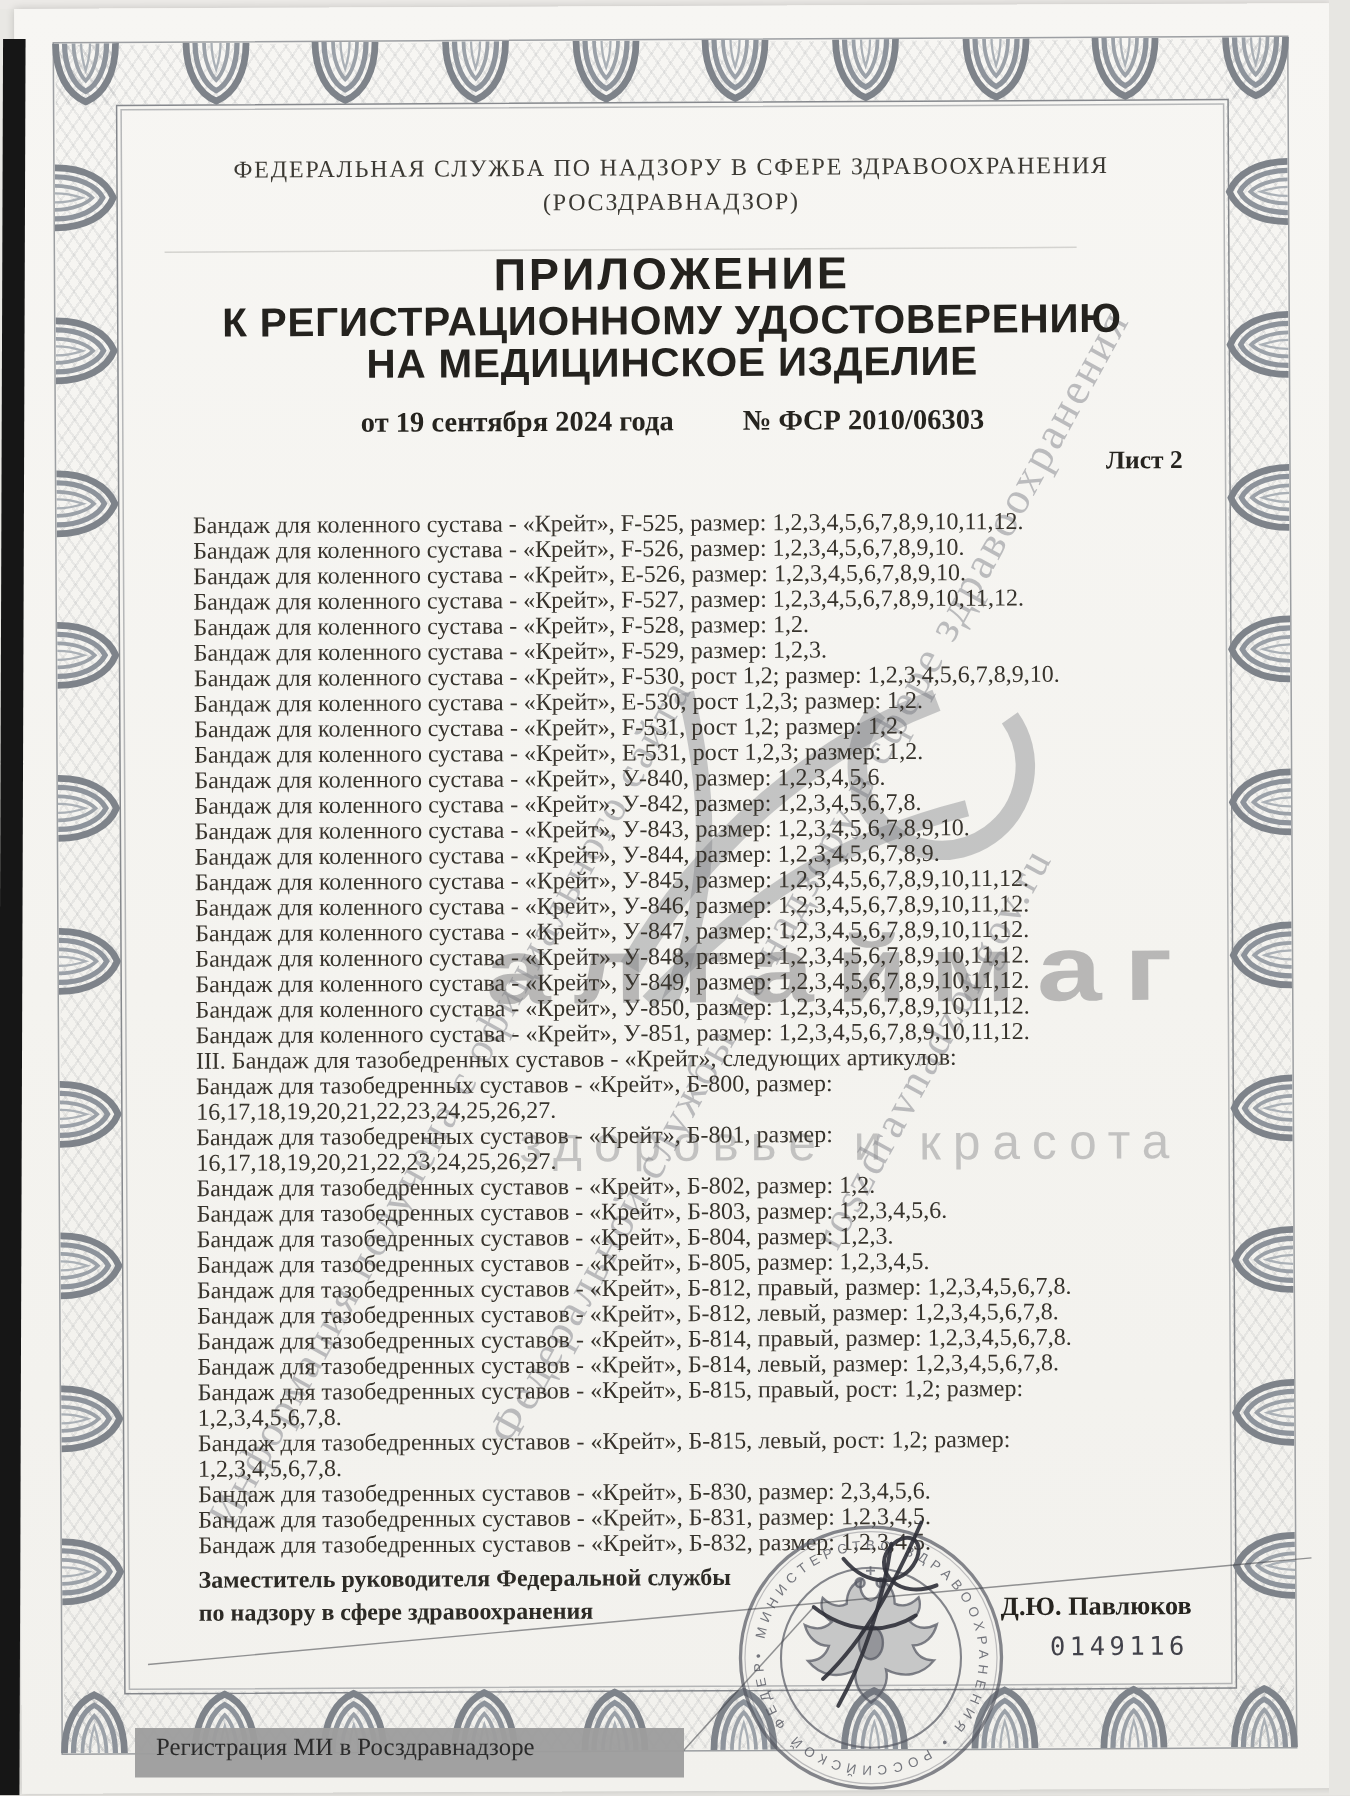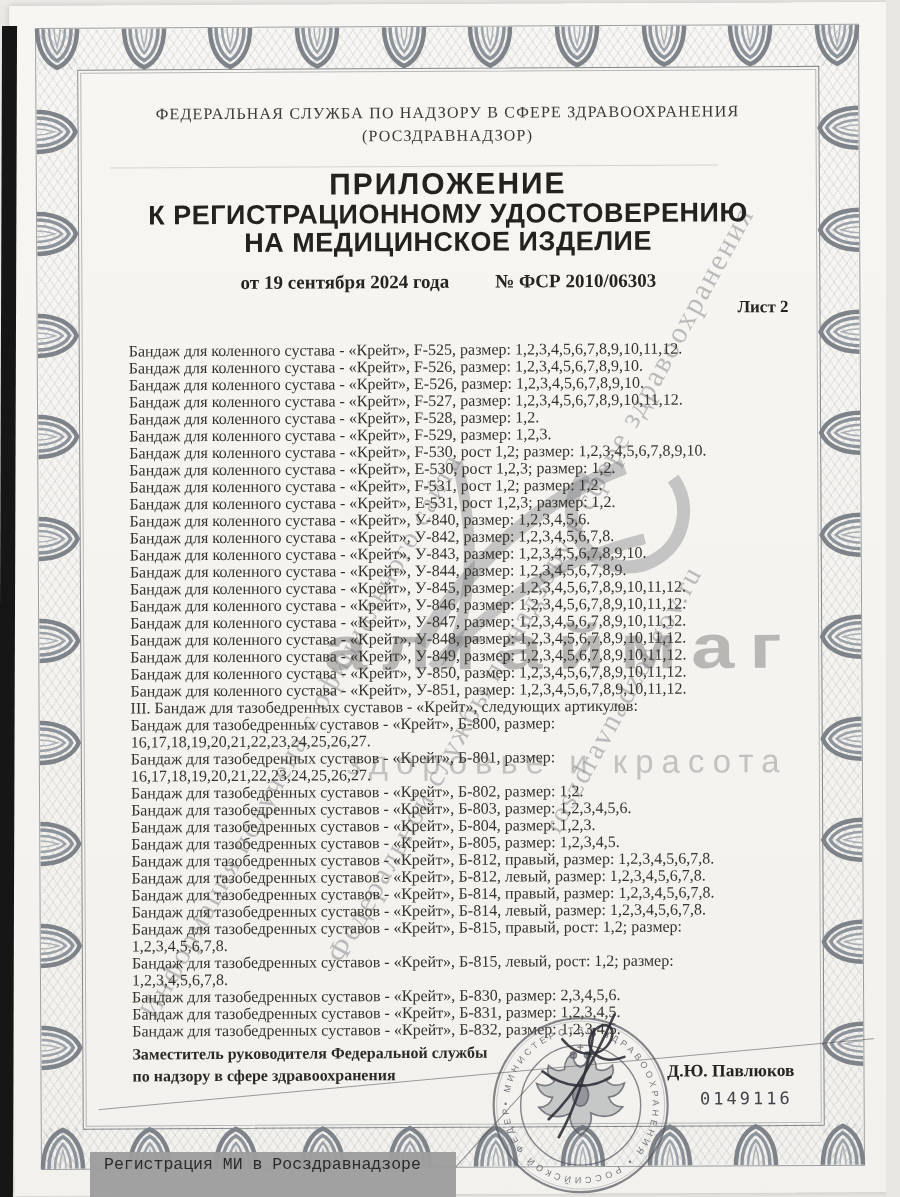--- a/index.html
+++ b/index.html
@@ -56,23 +56,23 @@
   .bline{white-space:nowrap;}
   .sig-line{position:absolute;left:130px;font-weight:bold;font-size:16px;color:#2c2a25;}
   .sig-name{position:absolute;left:0;right:108px;top:1062px;text-align:right;font-weight:bold;
             font-size:17.5px;color:#26241f;}
   .serial{position:absolute;left:0;right:110px;top:1090px;text-align:right;
           font-family:"DejaVu Sans Mono",monospace;font-size:17px;letter-spacing:3px;color:#42424a;}
   .stamp{position:absolute;left:478px;top:1006px;width:200px;height:200px;}
   .sig-overlay{position:absolute;inset:0;pointer-events:none;}
 
   
-  .footer-overlay{position:absolute;left:90px;top:1152px;width:366px;height:45px;
+  .footer-overlay{position:absolute;left:90px;top:1152px;width:366px;height:33px;
                   background:rgba(157,157,157,.96);padding:2px 0 0 14px;box-sizing:border-box;
-                  font-family:Liberation Mono, monospace;color:#2b2b2b;}
+                  font-family:Liberation Serif, serif;color:#2b2b2b;}
   .footer-overlay .fo1{font-size:16.5px;line-height:21px;}
   .footer-overlay .fo2{font-size:16px;line-height:20px;color:#333;}
 </style>
 </head>
 <body>
 
 <div class="canvas">
 
   <div class="scan-top"></div>
   <div class="paper"></div>

